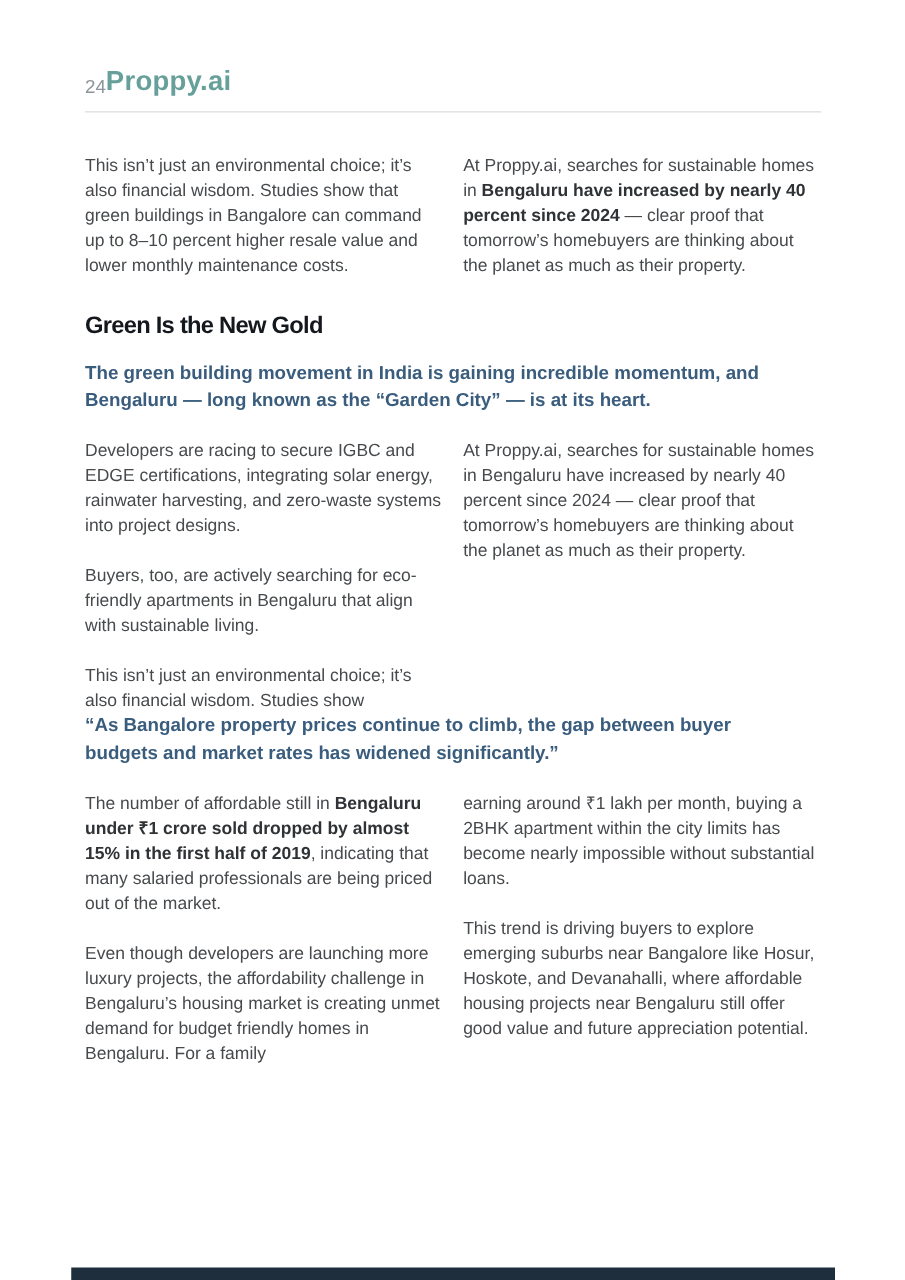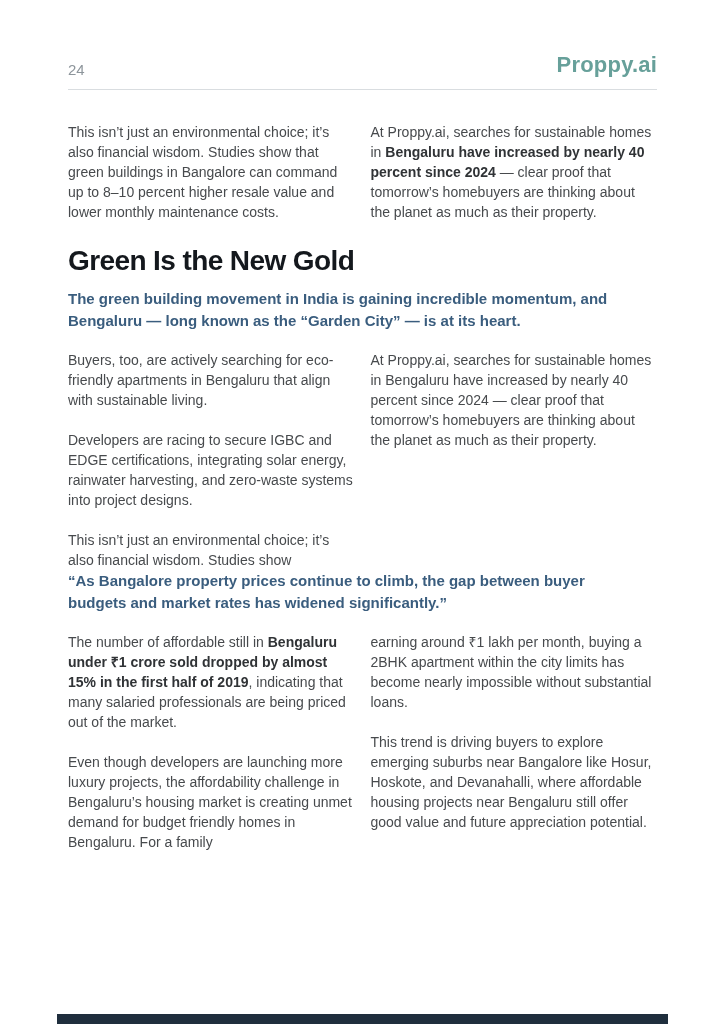--- a/index.html
+++ b/index.html
@@ -10,21 +10,21 @@
     font-family: "Liberation Sans", sans-serif;
   }
   .page {
     position: relative;
     width: 724px; height: 1024px;
     background: var(--page-bg, #ffffff);
     overflow: hidden;
   }
   header.page-header {
     display: flex;
-    justify-content: space-between;
+    justify-content: flex-start;
     align-items: flex-end;
     margin: 0 67px 0 68px;
     padding: 52px 0 11px 0;
     border-bottom: 1px solid var(--rule, #d9dde0);
   }
   .pnum {
     font-size: 15px;
     color: var(--page-number, #8d959b);
   }
   .brand {
@@ -46,21 +46,21 @@
     line-height: 20px;
     color: var(--body-text, #474a4d);
   }
   .col p.body-p:last-child { margin-bottom: 0; }
   p.body-p .b {
     font-weight: 700;
     color: var(--body-bold, #303336);
   }
   .section h2 {
     margin: 22px 0 10px 0;
-    font-size: 28px;
+    font-size: 19px;
     line-height: 34px;
     font-weight: 700;
     letter-spacing: -0.6px;
     color: var(--heading, #14181d);
   }
   .section .sub {
     margin: 0 0 18px 0;
     max-width: 545px;
     font-size: 15px;
     line-height: 22px;
@@ -93,22 +93,22 @@
       <div class="col">
         <p class="body-p"><span>At Proppy.ai, searches for sustainable homes in </span><span class="b">Bengaluru have increased by nearly 40 percent since 2024</span><span> — clear proof that tomorrow’s homebuyers are thinking about the planet as much as their property.</span></p>
       </div>
     </div>
 
     <section class="section">
       <h2>Green Is the New Gold</h2>
       <p class="sub">The green building movement in India is gaining incredible momentum, and Bengaluru — long known as the “Garden City” — is at its heart.</p>
       <div class="cols">
         <div class="col">
+          <p class="body-p"><span>Developers are racing to secure IGBC and EDGE certifications, integrating solar energy, rainwater harvesting, and zero-waste systems into project designs.</span></p>
           <p class="body-p"><span>Buyers, too, are actively searching for eco-friendly apartments in Bengaluru that align with sustainable living.</span></p>
-          <p class="body-p"><span>Developers are racing to secure IGBC and EDGE certifications, integrating solar energy, rainwater harvesting, and zero-waste systems into project designs.</span></p>
           <p class="body-p"><span>This isn’t just an environmental choice; it’s also financial wisdom. Studies show</span></p>
         </div>
         <div class="col">
           <p class="body-p"><span>At Proppy.ai, searches for sustainable homes in Bengaluru have increased by nearly 40 percent since 2024 — clear proof that tomorrow’s homebuyers are thinking about the planet as much as their property.</span></p>
         </div>
       </div>
     </section>
 
     <section class="section">
       <p class="sub">“As Bangalore property prices continue to climb, the gap between buyer budgets and market rates has widened significantly.”</p>

